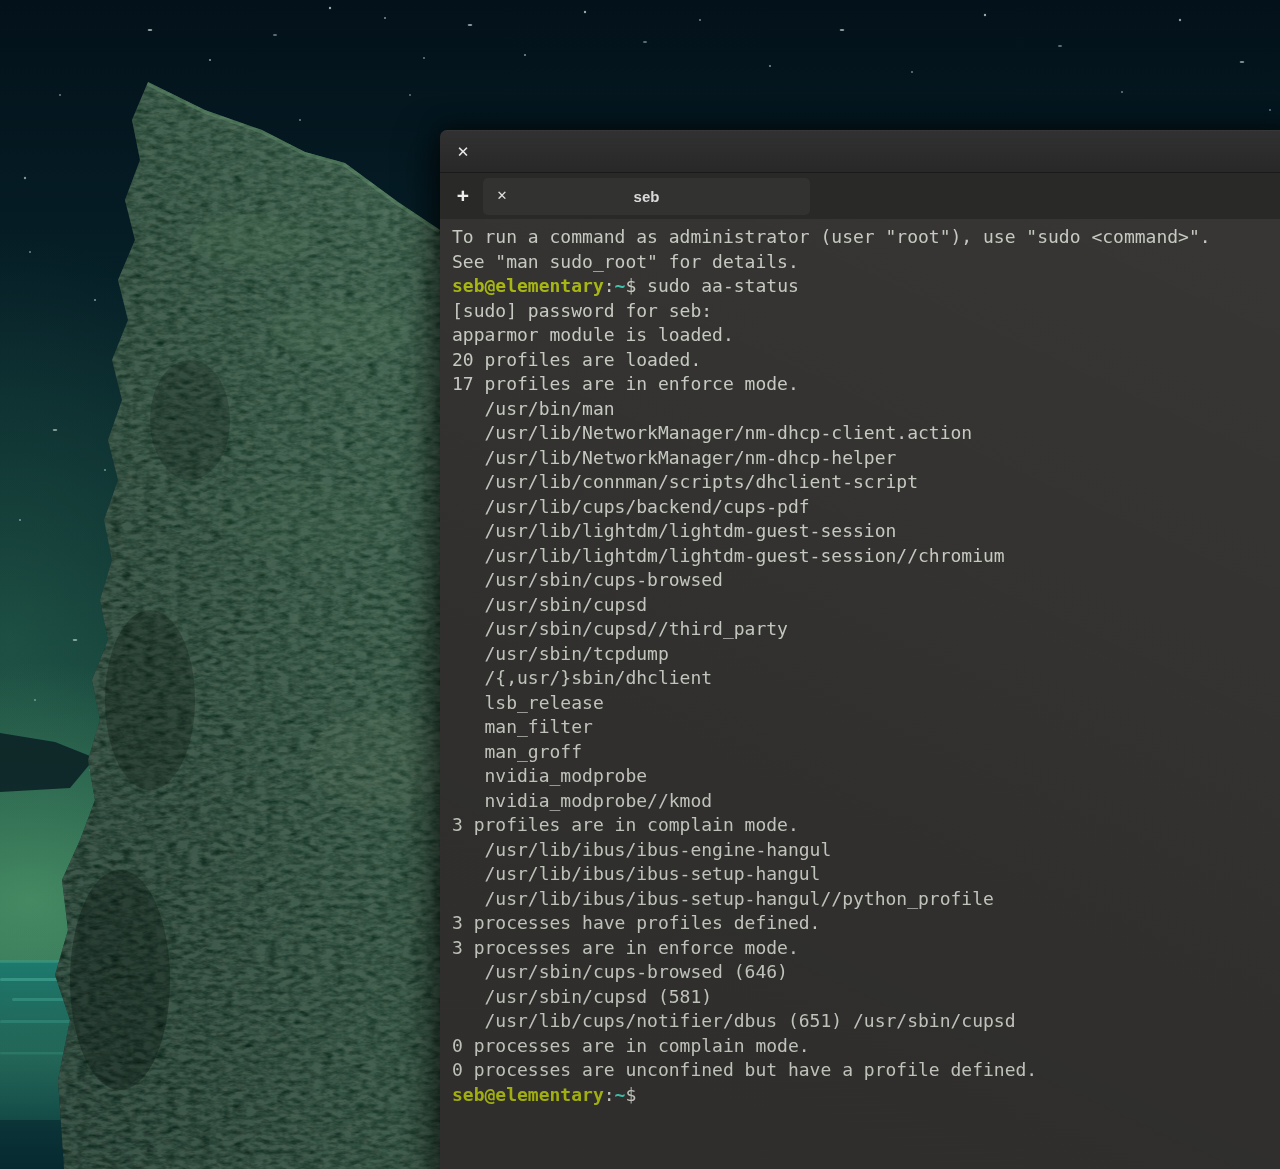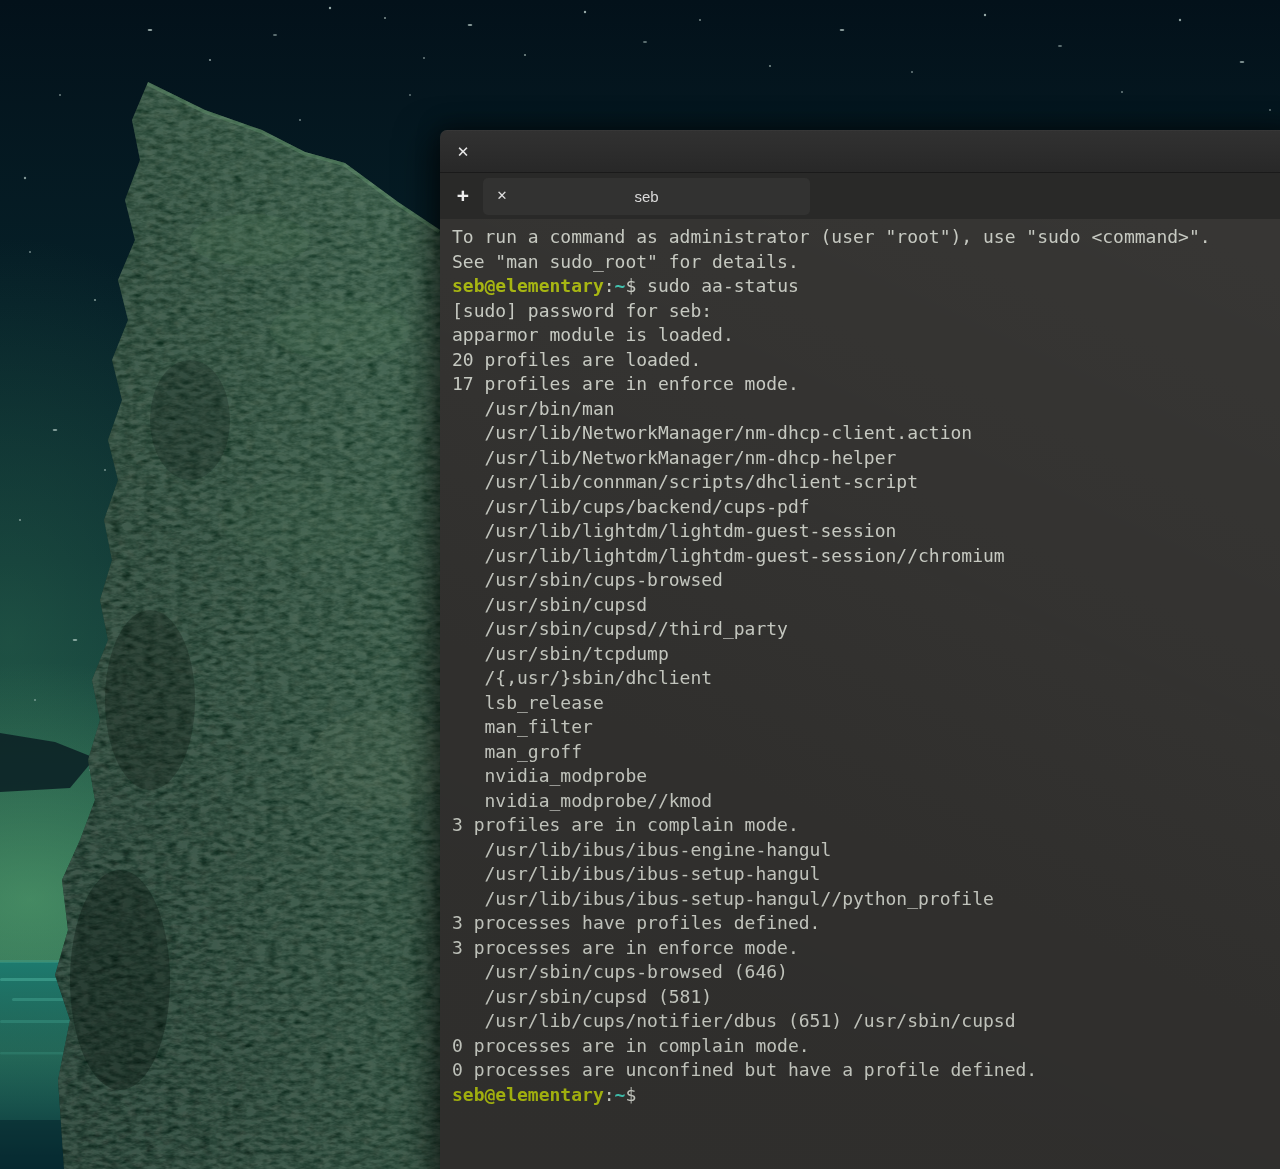--- a/index.html
+++ b/index.html
@@ -58,21 +58,21 @@
     display: flex; align-items: center; cursor: pointer;
   }
   .tab-close {
     position: absolute; left: 8px; top: 50%; transform: translateY(-50%);
     width: 22px; height: 22px; border: none; background: transparent;
     color: #e0e0e0; font-size: 13px; font-weight: bold; line-height: 22px;
     text-align: center; cursor: pointer; padding: 0;
     font-family: "DejaVu Sans", sans-serif;
   }
   .tab-label {
-    width: 100%; text-align: center; color: #dadada; font-size: 15px;
+    width: 100%; text-align: center; color: #dadada; font-size: 15px; font-weight: bold;
   }
 
   
   .terminal {
     flex: 1 1 auto; position: relative;
     background: #31302e;
     padding: 6px 12px;
     font-family: "DejaVu Sans Mono", "Liberation Mono", monospace;
     font-size: 18px; line-height: 24.5px;
     color: #c5c8c0;

